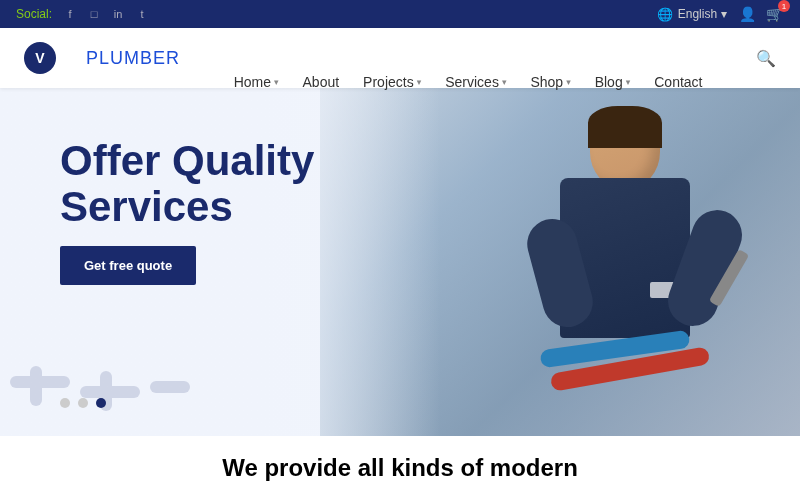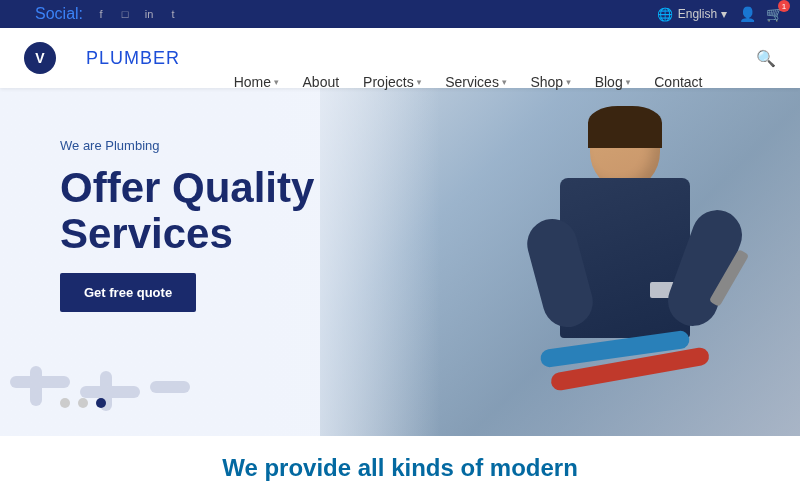--- a/index.html
+++ b/index.html
@@ -19,21 +19,21 @@
     .top-bar-left {
       display: flex;
       align-items: center;
       gap: 10px;
     }
     .top-bar-social {
       display: flex;
       align-items: center;
       gap: 8px;
     }
-    .social-label { color: #3b82f6; font-size: 16px; margin-left: 19px; }
+    .social-label { color: #84cc16; font-size: 12px; }
     .social-icon {
       width: 16px;
       height: 16px;
       display: inline-flex;
       align-items: center;
       justify-content: center;
       color: #aab;
       font-size: 11px;
       cursor: pointer;
     }
@@ -274,21 +274,21 @@
 
     
     .bottom-section {
       background: #fff;
       height: 64px;
       display: flex;
       align-items: center;
       justify-content: center;
     }
     .bottom-title {
-      color: #0369a1;
+      color: #000000;
       font-size: 24px;
       font-weight: 800;
       text-align: center;
     }
 
     
     .pipe-deco {
       position: absolute;
       bottom: 0;
       left: 0;
@@ -400,21 +400,20 @@
 
     <div class="hose-blue"></div>
     <div class="hose-red"></div>
 
     <div style="position:absolute; top:140px; right:5px; width:12px; height:60px; background:#888; border-radius:4px; transform: rotate(30deg);"></div>
   </div>
 
   <div class="hero-overlay-left"></div>
 
   <div class="hero-content">
-    <p class="hero-subtitle">We are Plumbing</p>
     <h1 class="hero-title">Offer Quality Services</h1>
     <button class="hero-btn">Get free quote</button>
   </div>
 
   <div class="hero-dots">
     <div class="dot"></div>
     <div class="dot"></div>
     <div class="dot active"></div>
   </div>
 

